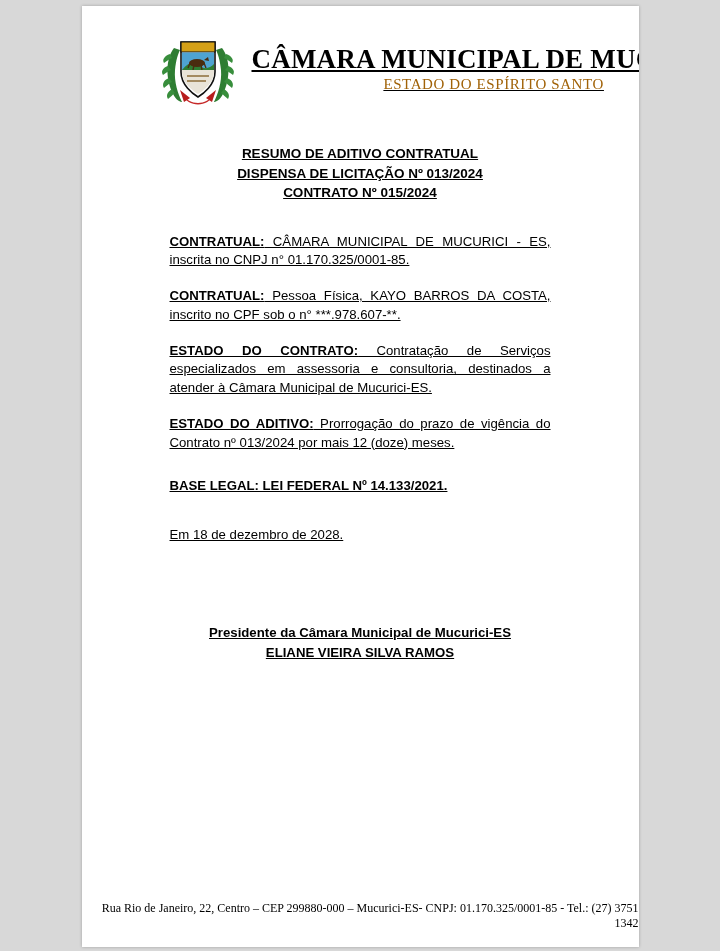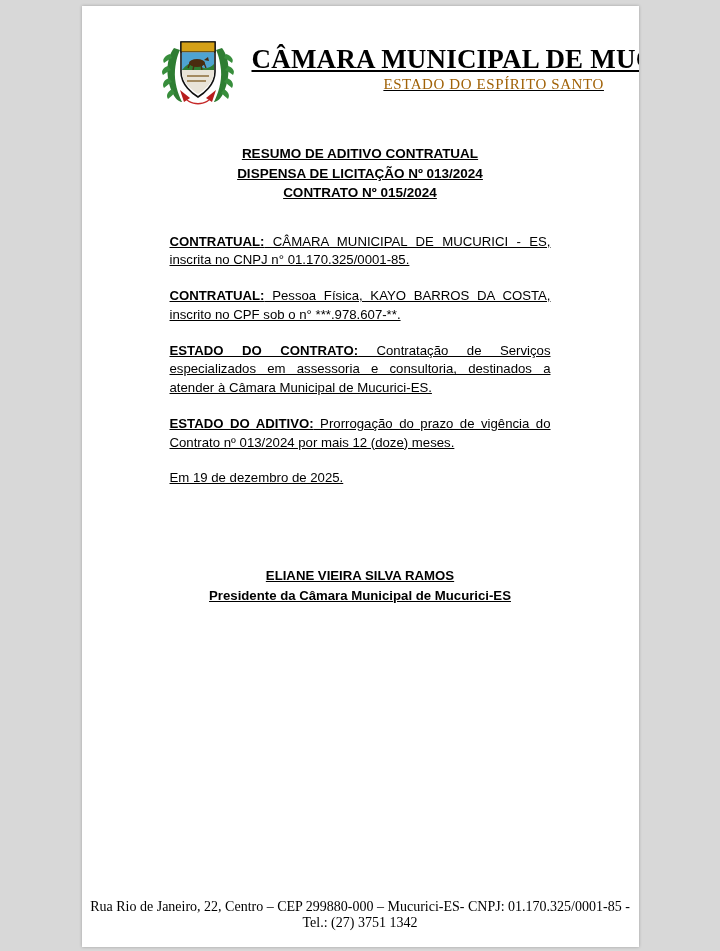--- a/index.html
+++ b/index.html
@@ -92,23 +92,23 @@
     font-weight: bold;
     line-height: 1.5;
     color: #000;
   }
   
   .footer {
     position: absolute;
     left: 0;
     right: 0;
     bottom: 16px;
-    text-align: center;
+    text-align: right;
     font-family: "Liberation Serif", serif;
-    font-size: 14px;
+    font-size: 12px;
     color: #000;
   }
 </style>
 </head>
 <body>
 
 <div class="page">
 
   <div class="header">
     <div class="coat">
@@ -169,25 +169,28 @@
     </p>
 
     <p class="para">
       <b>ESTADO DO CONTRATO:</b><span> Contratação de Serviços especializados em assessoria e consultoria, destinados a atender à Câmara Municipal de Mucurici-ES.</span>
     </p>
 
     <p class="para">
       <b>ESTADO DO ADITIVO:</b><span> Prorrogação do prazo de vigência do Contrato nº 013/2024 por mais 12 (doze) meses.</span>
     </p>
 
+    <p class="para legal">
+      <b>BASE LEGAL: LEI FEDERAL Nº 14.133/2021.</b>
+    </p>
 
 
-    <p class="para plain">Em 19 de dezembro de 2025.</p>
+    <p class="para plain">Em 18 de dezembro de 2028.</p>
 
     <div class="signature">
+      <div>Presidente da Câmara Municipal de Mucurici-ES</div>
       <div>ELIANE VIEIRA SILVA RAMOS</div>
-      <div>Presidente da Câmara Municipal de Mucurici-ES</div>
     </div>
   </div>
 
   <div class="footer">Rua Rio de Janeiro, 22, Centro – CEP 299880-000 – Mucurici-ES-  CNPJ: 01.170.325/0001-85 - Tel.: (27) 3751 1342</div>
 
 </div>
 
 </body></html>

